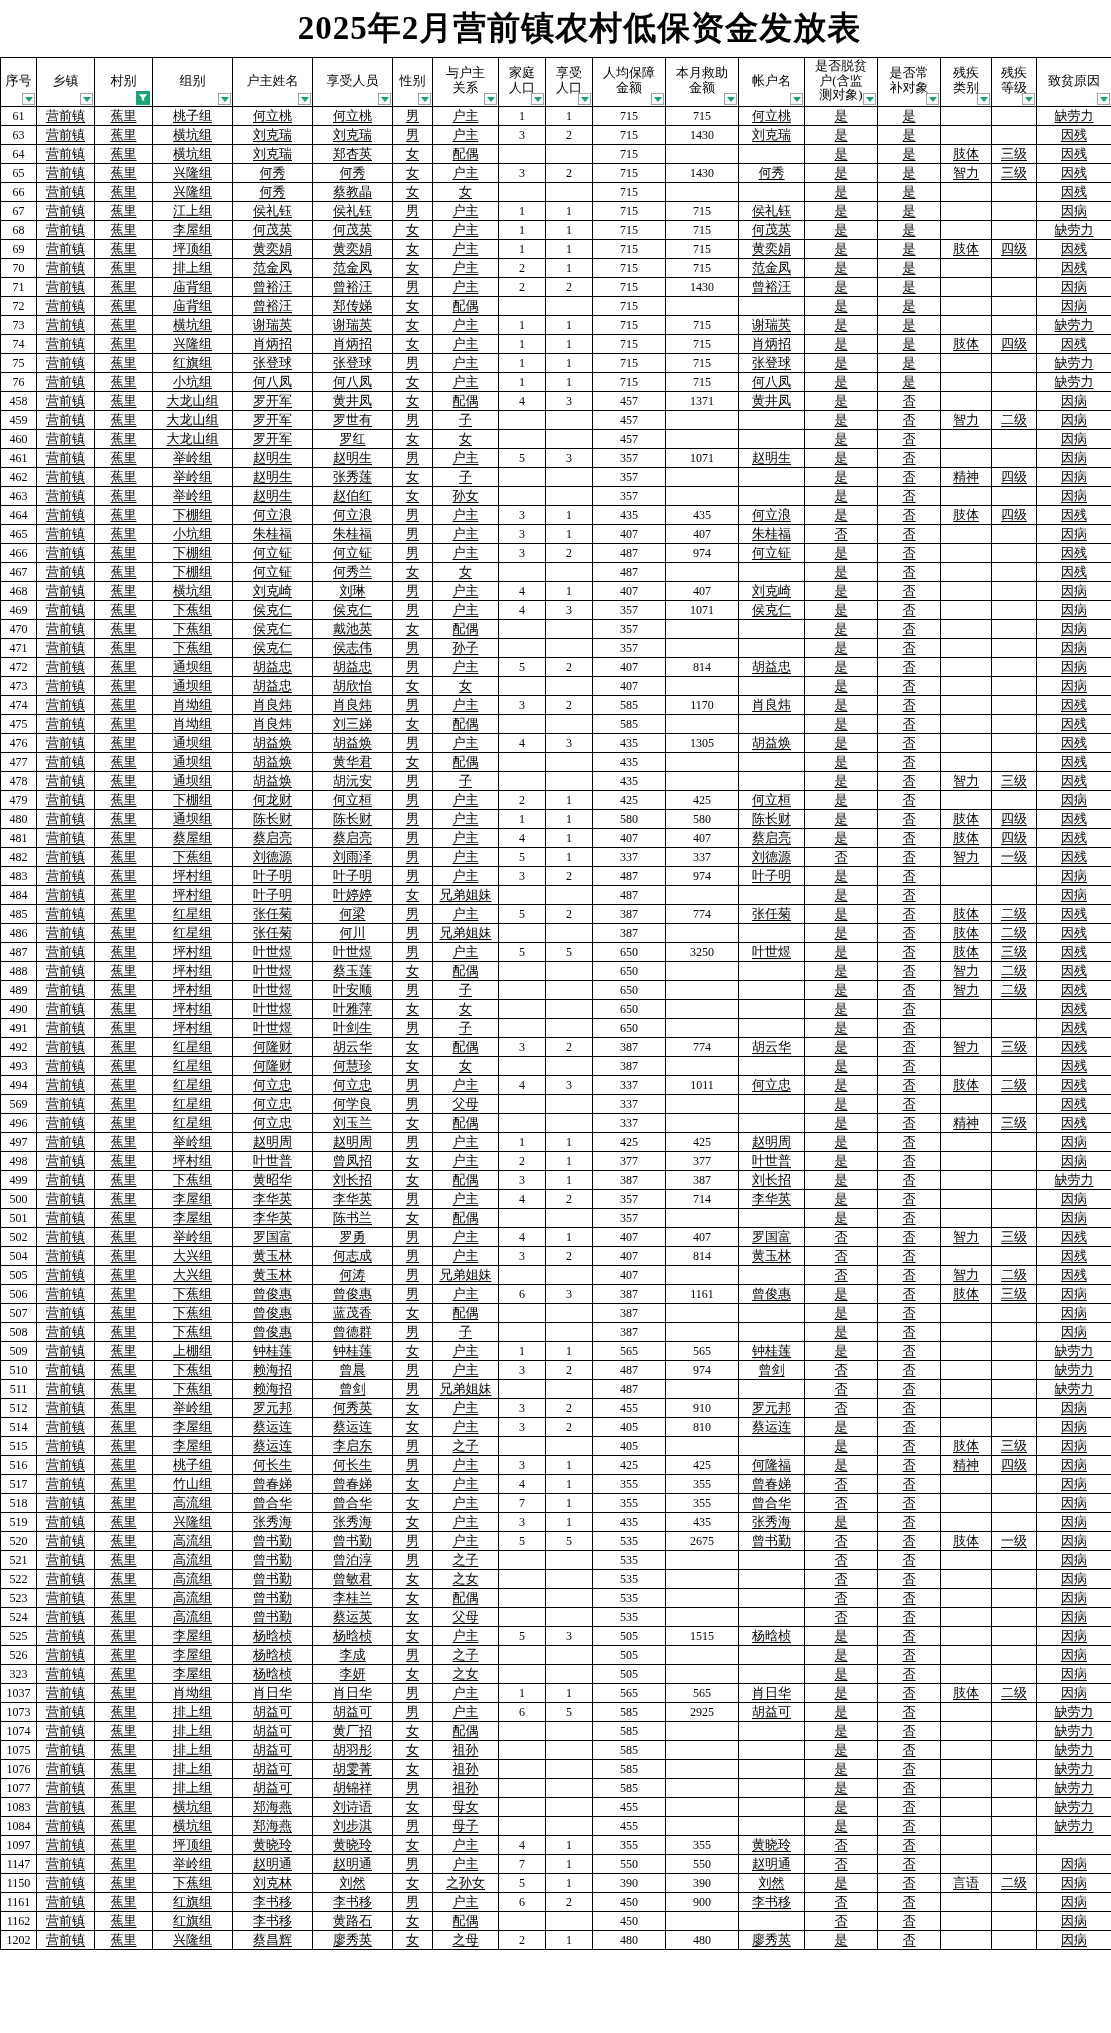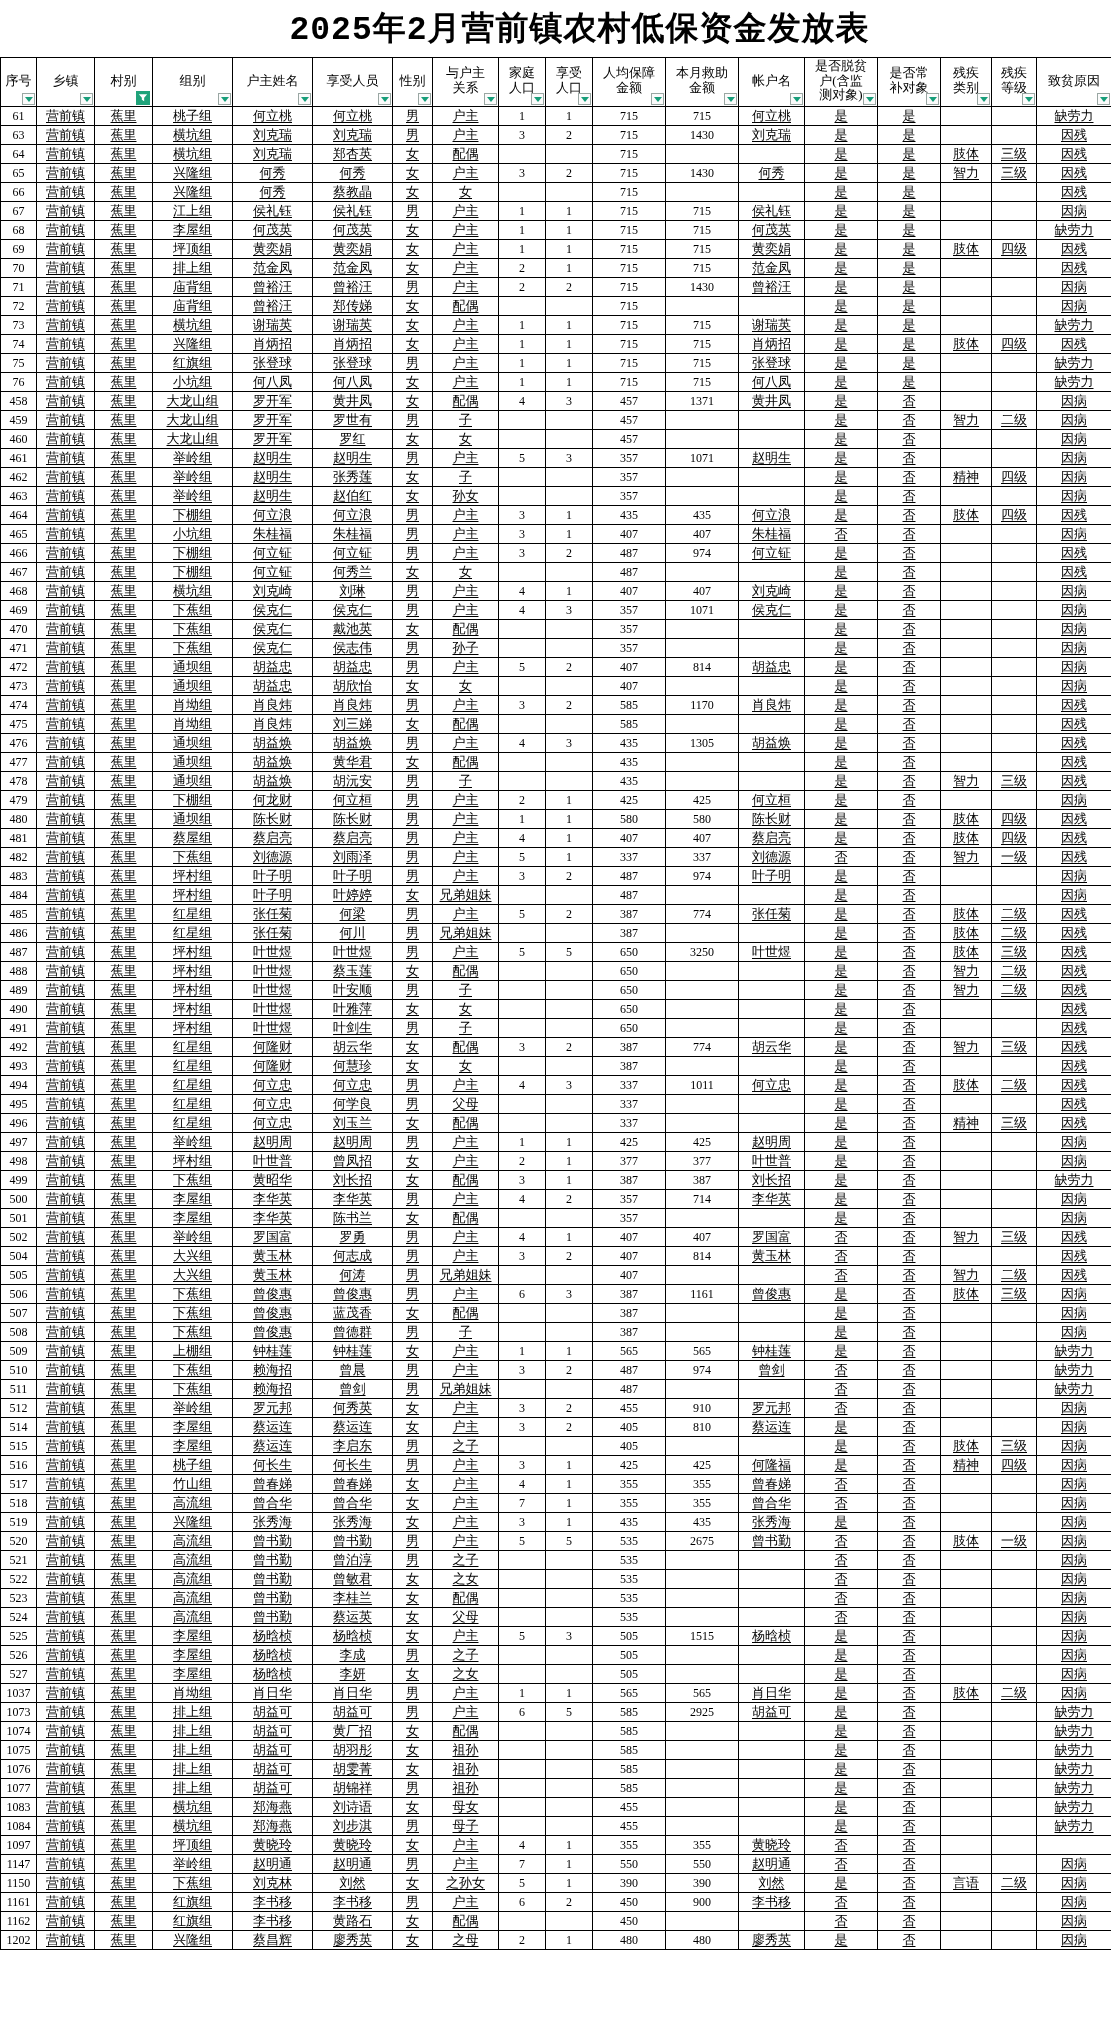--- a/index.html
+++ b/index.html
@@ -1,18 +1,18 @@
 <!DOCTYPE html>
 <html><head>
 <meta charset="utf-8">
 <style>
   html,body{margin:0;padding:0;background:#ffffff;}
   body{width:1111px;font-family:"Liberation Serif","DejaVu Serif",serif;color:#000;}
   .title-bar{height:57px;display:flex;align-items:center;justify-content:center;
-    font-family:Liberation Mono, monospace;font-weight:bold;font-size:33px;
+    font-family:Liberation Serif, serif;font-weight:bold;font-size:33px;
     letter-spacing:1px;padding-left:48px;}
   table{border-collapse:collapse;table-layout:fixed;width:1111px;}
   th,td{border:1px solid #000;padding:0;text-align:center;vertical-align:middle;overflow:hidden;}
   th{height:48px;position:relative;font-weight:normal;font-size:13px;line-height:1.12;}
   .hlabel{white-space:pre-line;display:block;padding:1px 1px 3px 1px;}
   td{height:18px;font-size:13px;line-height:18px;white-space:nowrap;}
   td.u{text-decoration:underline;text-underline-offset:2px;}
   td.num{font-size:12px;}
   .filter-btn{position:absolute;right:1px;bottom:1px;width:13px;height:12px;
     background:#fbfbfb;border:1px solid #9aa7a3;box-sizing:border-box;
@@ -1207,21 +1207,21 @@
         <td class="num">337</td>
         <td class="num">1011</td>
         <td class="u">何立忠</td>
         <td class="u">是</td>
         <td class="u">否</td>
         <td class="u">肢体</td>
         <td class="u">二级</td>
         <td class="u">因残</td>
       </tr>
       <tr>
-        <td class="num">495</td>
+        <td class="num">569</td>
         <td class="u">营前镇</td>
         <td class="u">蕉里</td>
         <td class="u">红星组</td>
         <td class="u">何立忠</td>
         <td class="u">何学良</td>
         <td class="u">男</td>
         <td class="u">父母</td>
         <td></td>
         <td></td>
         <td class="num">337</td>
@@ -1807,21 +1807,21 @@
         <td class="num">505</td>
         <td></td>
         <td></td>
         <td class="u">是</td>
         <td class="u">否</td>
         <td></td>
         <td></td>
         <td class="u">因病</td>
       </tr>
       <tr>
-        <td class="num">527</td>
+        <td class="num">323</td>
         <td class="u">营前镇</td>
         <td class="u">蕉里</td>
         <td class="u">李屋组</td>
         <td class="u">杨晗桢</td>
         <td class="u">李妍</td>
         <td class="u">女</td>
         <td class="u">之女</td>
         <td></td>
         <td></td>
         <td class="num">505</td>

